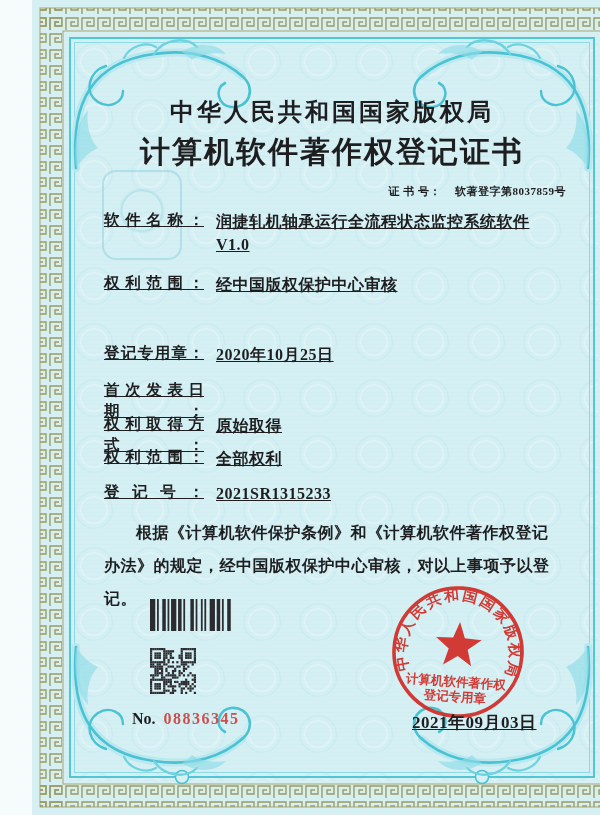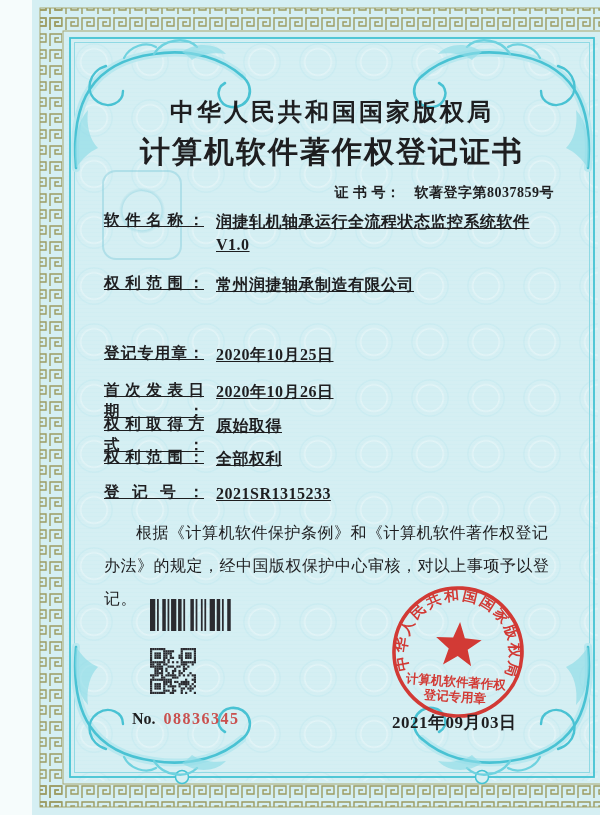--- a/index.html
+++ b/index.html
@@ -25,43 +25,43 @@
   }
   .authority{
     position:absolute;left:0;top:96px;width:100%;text-align:center;z-index:4;
     font-size:24px;font-weight:700;letter-spacing:3px;
   }
   .cert-title{
     position:absolute;left:0;top:132px;width:100%;text-align:center;z-index:4;
     font-size:30px;font-weight:700;letter-spacing:2px;
   }
   .certno{
-    position:absolute;right:78px;top:184px;z-index:4;
-    font-size:14px;font-weight:700;letter-spacing:.5px;
+    position:absolute;right:66px;top:184px;z-index:4;
+    font-size:11px;font-weight:700;letter-spacing:.5px;
   }
   .certno .lbl{margin-right:14px;}
   .frow{position:absolute;left:72px;z-index:4;display:flex;align-items:flex-start;text-decoration:underline;}
   .flabel{
     display:inline-block;width:100px;flex:0 0 100px;margin-right:12px;
     font-size:15.5px;font-weight:700;
     text-align:justify;text-align-last:justify;text-justify:inter-character;
   }
   .fvalue{font-size:16px;font-weight:700;letter-spacing:.5px;max-width:350px;line-height:23px;}
   .notice{
     position:absolute;left:72px;top:516px;width:458px;z-index:4;
-    font-size:16px;font-weight:400;line-height:33px;text-indent:2em;letter-spacing:.5px;
+    font-size:16px;font-weight:700;line-height:33px;text-indent:2em;letter-spacing:.5px;
   }
   .barcode{position:absolute;left:118px;top:599px;z-index:4;}
   .qrcode{position:absolute;left:118px;top:648px;z-index:4;}
   .no-line{position:absolute;left:100px;top:710px;z-index:4;font-size:16px;font-weight:700;}
   .no-line .no-value{color:var(--red_number,#c9504e);letter-spacing:1.5px;margin-left:8px;text-align:right;}
   .seal{position:absolute;left:356px;top:582px;z-index:5;transform:rotate(4deg);opacity:.92;}
   .issue-date{
-    position:absolute;left:360px;top:711px;z-index:6;
-    font-size:17px;font-weight:700;letter-spacing:.5px;
+    position:absolute;left:380px;top:711px;z-index:6;
+    font-size:17px;font-weight:700;letter-spacing:.5px;text-decoration:underline;
   }
 </style>
 </head>
 <body>
 
 <div class="page">
 
   <svg class="border-svg" width="600" height="815">
     <defs>
       <pattern id="gk" width="16" height="16" patternUnits="userSpaceOnUse">
@@ -106,29 +106,28 @@
   <div class="certno">
     <span class="lbl">证 书 号：</span><span>软著登字第8037859号</span>
   </div>
 
   <div class="frow" style="top:210px">
     <span class="flabel">软件名称：</span>
     <span class="fvalue"><span>润捷轧机轴承运行全流程状态监控系统软件</span><br><span>V1.0</span></span>
   </div>
   <div class="frow" style="top:273px">
     <span class="flabel">权利范围：</span>
-    <span class="fvalue">常州润捷轴承制造有限公司</span>
+    <span class="fvalue">经中国版权保护中心审核</span>
   </div>
   <div class="frow" style="top:343px">
     <span class="flabel">登记专用章：</span>
     <span class="fvalue">2020年10月25日</span>
   </div>
   <div class="frow" style="top:380px">
     <span class="flabel">首次发表日期：</span>
-    <span class="fvalue">2020年10月26日</span>
   </div>
   <div class="frow" style="top:447px">
     <span class="flabel">权利范围：</span>
     <span class="fvalue">全部权利</span>
   </div>
   <div class="frow" style="top:414px">
     <span class="flabel">权利取得方式：</span>
     <span class="fvalue">原始取得</span>
   </div>
   <div class="frow" style="top:482px">

